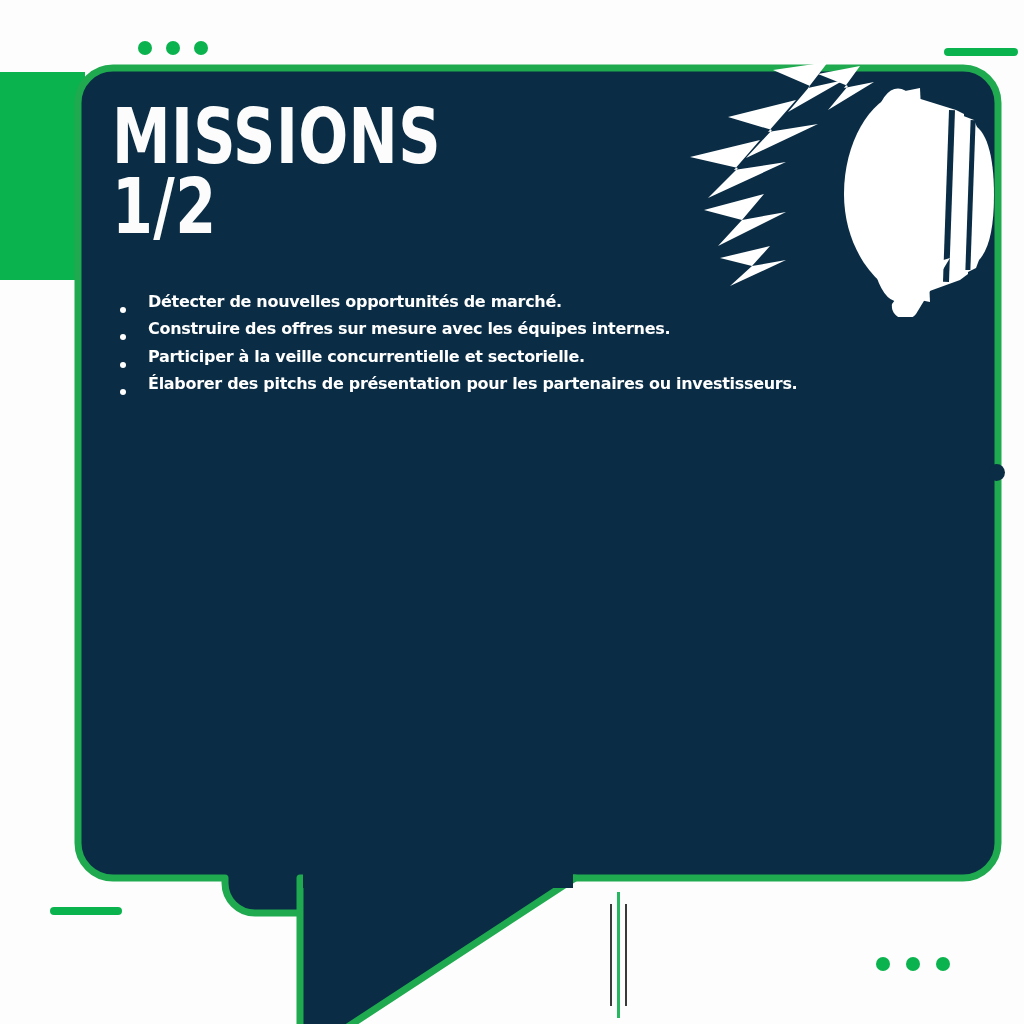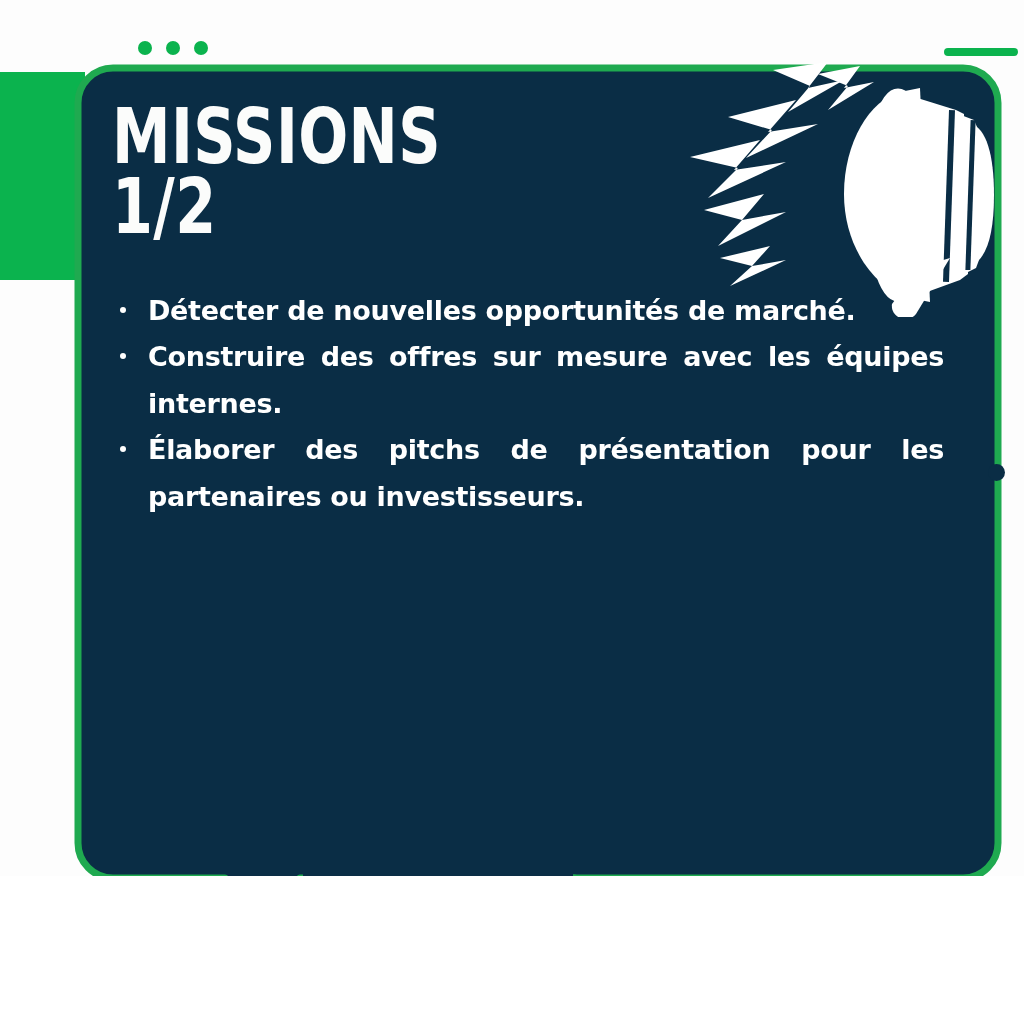--- a/index.html
+++ b/index.html
@@ -3,21 +3,21 @@
 <meta charset="utf-8">
 <style>
   html, body {
     margin: 0;
     padding: 0;
     background: #ffffff;
   }
   #canvas {
     position: relative;
     width: 1024px;
-    height: 876px;
+    height: 1024px;
     background: #fdfdfd;
     overflow: hidden;
     font-family: "Liberation Sans", sans-serif;
   }
 
   
   .dot-row {
     position: absolute;
     display: flex;
     gap: 14px;
@@ -128,21 +128,21 @@
   #bullet-list {
     list-style: none;
     margin: 0;
     padding: 0;
     margin-top: 46px;
     width: 832px;
   }
   .bullet-item {
     position: relative;
     color: #ffffff;
-    font-size: 27px;
+    font-size: 16px;
     font-weight: 700;
     line-height: 1.72;
     padding-left: 36px;
     text-align: justify;
     font-family: "DejaVu Sans", sans-serif;
     letter-spacing: -0.3px;
   }
   .bullet-item::before {
     content: "";
     position: absolute;
@@ -302,20 +302,23 @@
     <h1 id="title">MISSIONS
 1/2</h1>
 
     <ul id="bullet-list">
       <li class="bullet-item">
         <span class="txt">Détecter de nouvelles opportunités de marché.</span>
       </li>
       <li class="bullet-item justify">
         <span class="txt">Construire des offres sur mesure avec les équipes internes.</span>
       </li>
+      <li class="bullet-item">
+        <span class="txt">Participer à la veille concurrentielle et sectorielle.</span>
+      </li>
       <li class="bullet-item justify">
         <span class="txt">Élaborer des pitchs de présentation pour les partenaires ou investisseurs.</span>
       </li>
     </ul>
   </div>
 
   <div id="megaphone">
     <svg width="330" height="255" viewBox="0 0 330 255" xmlns="http://www.w3.org/2000/svg" aria-hidden="true">
       <g fill="#ffffff">
 

